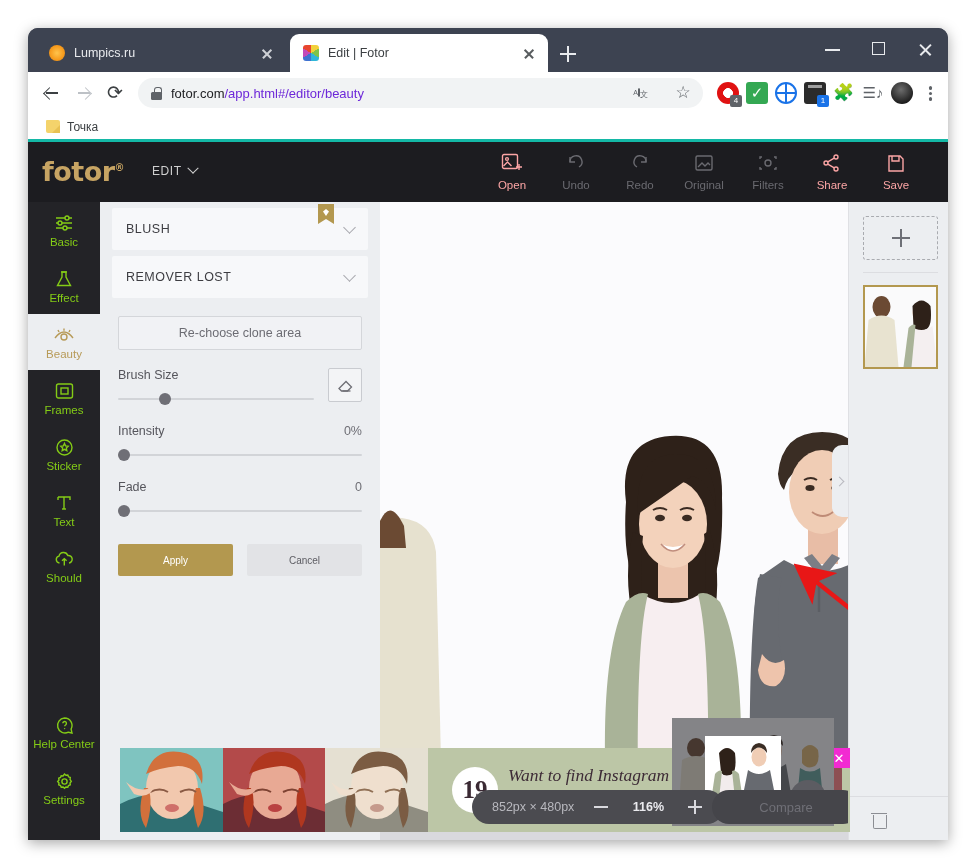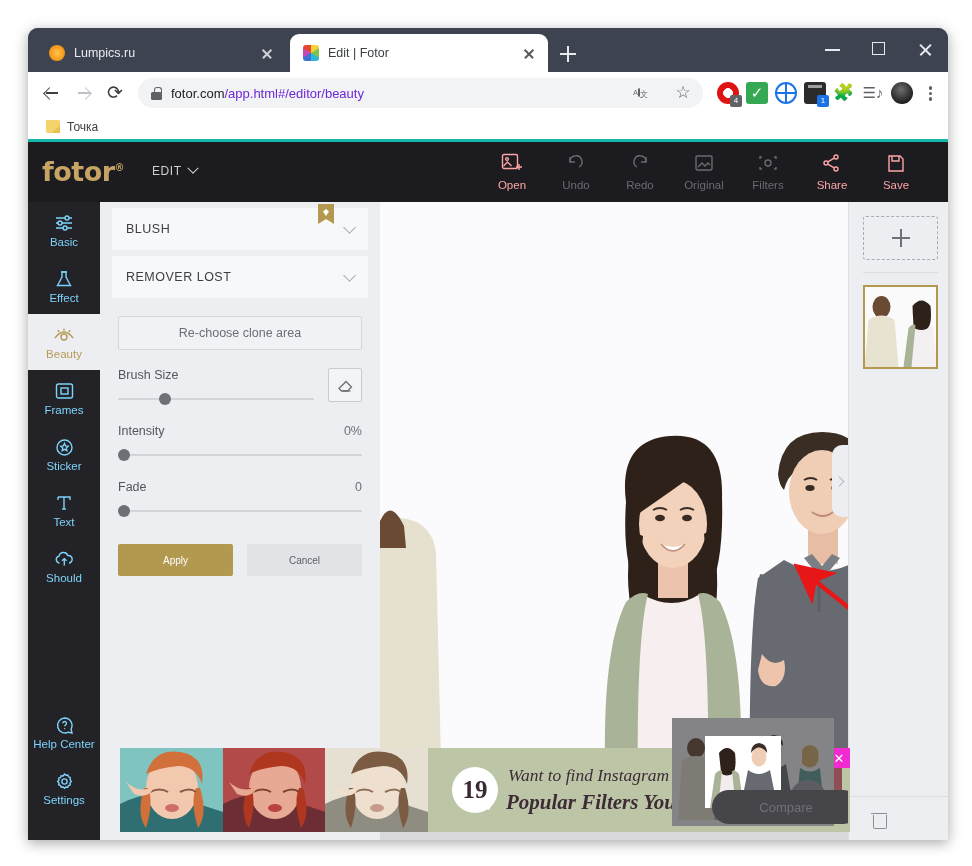--- a/index.html
+++ b/index.html
@@ -186,21 +186,21 @@
   .atool .glyph { height:26px; display:flex; align-items:center; justify-content:center; }
   .atool .glyph svg { display:block; }
   .atool .lbl { font-size:11.5px; margin-top:3px; }
 
   .appbody { position:relative; height: 638px; }
 
   
   .rail { position:absolute; left:0; top:0; width:72px; height:638px; background:#232327; }
   .railitem {
     height:56px; display:flex; flex-direction:column; align-items:center; justify-content:center;
-    gap:2px; color:#7dd3fc; cursor:pointer;
+    gap:2px; color:#84cc16; cursor:pointer;
   }
   .railitem .lbl { font-size:11.5px; }
   .railitem.active { background:#eceef1; color:#b79a58; }
   .railitem .glyph { height:22px; display:flex; align-items:center; justify-content:center; }
   .rail-bottom { position:absolute; left:0; bottom:24px; width:72px; }
 
   
   .panel { position:absolute; left:72px; top:0; width:280px; height:638px; background:#eceef1; overflow:hidden; }
   .accwrap { padding: 6px 12px 0 12px; }
   .acc {
@@ -725,20 +725,26 @@
 
           <svg class="annot-arrow" viewBox="0 0 230 190">
             <defs>
               <marker id="ah" markerWidth="9" markerHeight="9" refX="6" refY="4.5" orient="auto">
                 <path d="M9,4.5 L0,0 L2.4,4.5 L0,9 z" fill="#e81717"></path>
               </marker>
             </defs>
             <line x1="218" y1="178" x2="14" y2="15" stroke="#e81717" stroke-width="4.5" marker-end="url(#ah)"></line>
           </svg>
 
+          <div class="zoombar">
+            <span class="dim">852px × 480px</span>
+            <span class="zb-btn"></span>
+            <span class="zoomval">116%</span>
+            <span class="zb-btn plus"></span>
+          </div>
 
           <div class="compare">
             <span>Compare</span>
           </div>
 
           <div class="navigator">
             <svg width="162" height="108" viewBox="0 0 162 108">
               <rect width="162" height="108" fill="#f4f4f6"></rect>
               <g>
                 <ellipse cx="24" cy="30" rx="9" ry="10" fill="#6b4a33"></ellipse>

